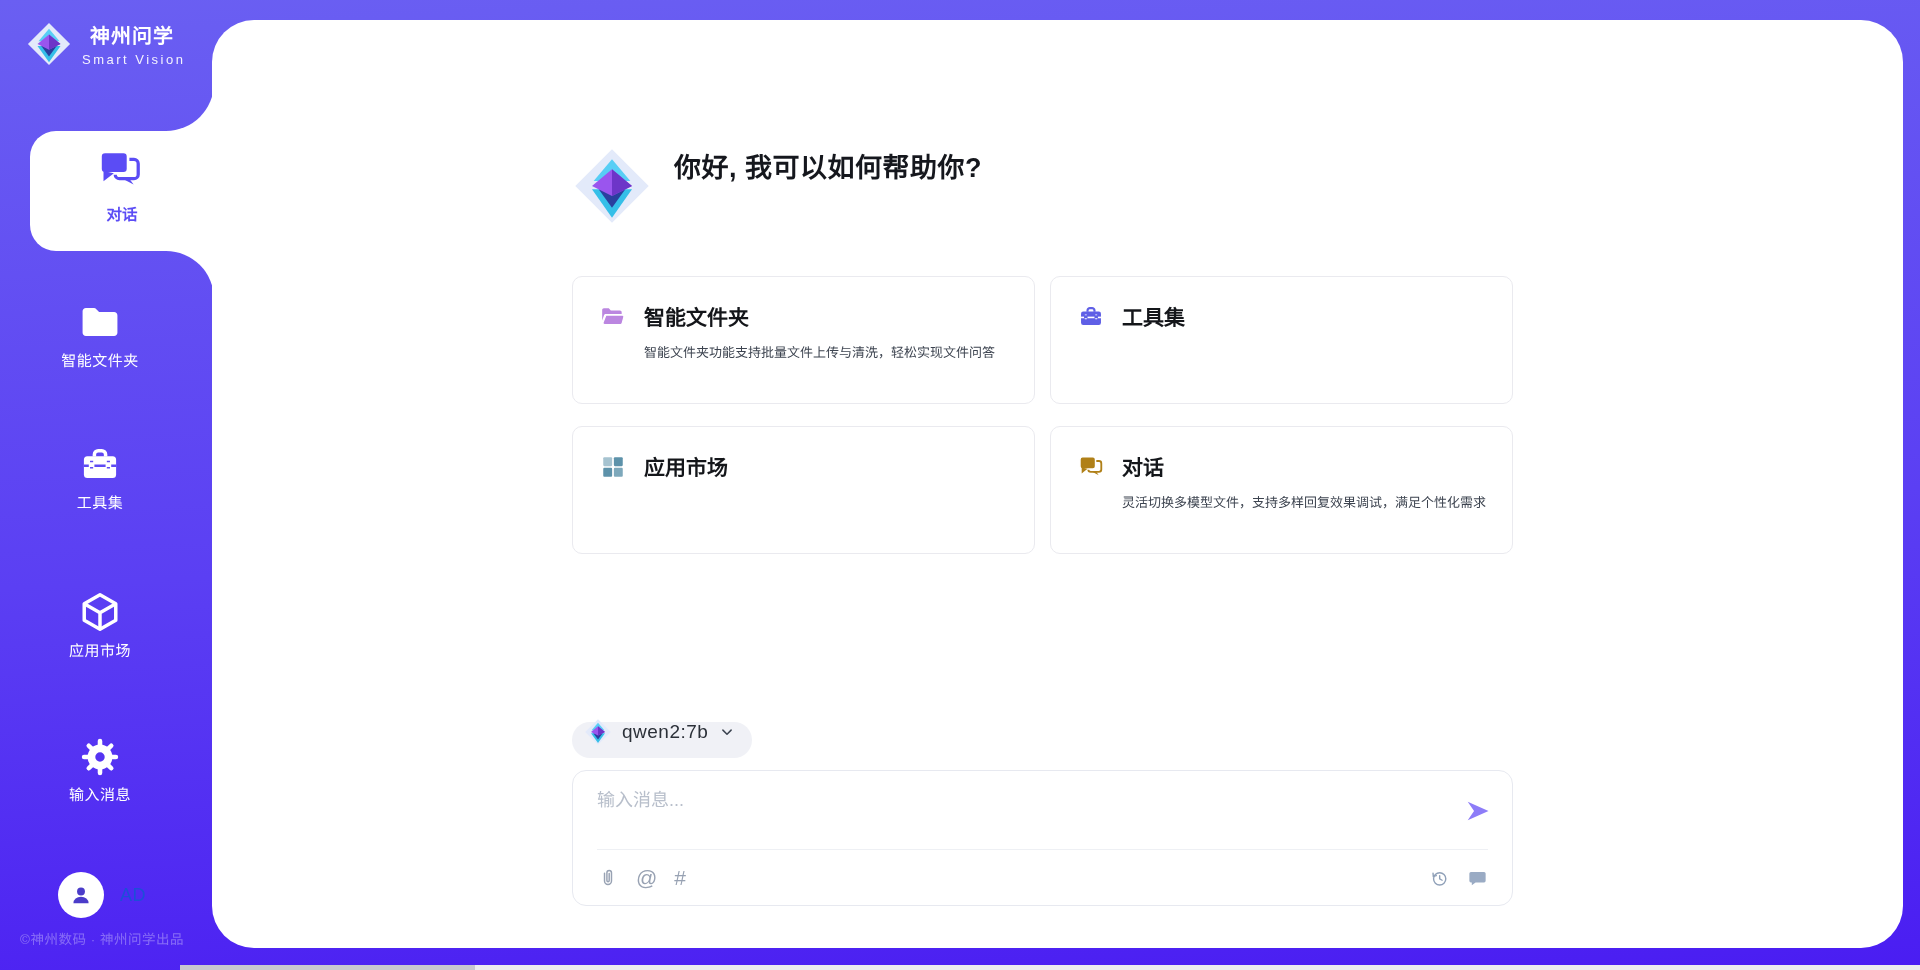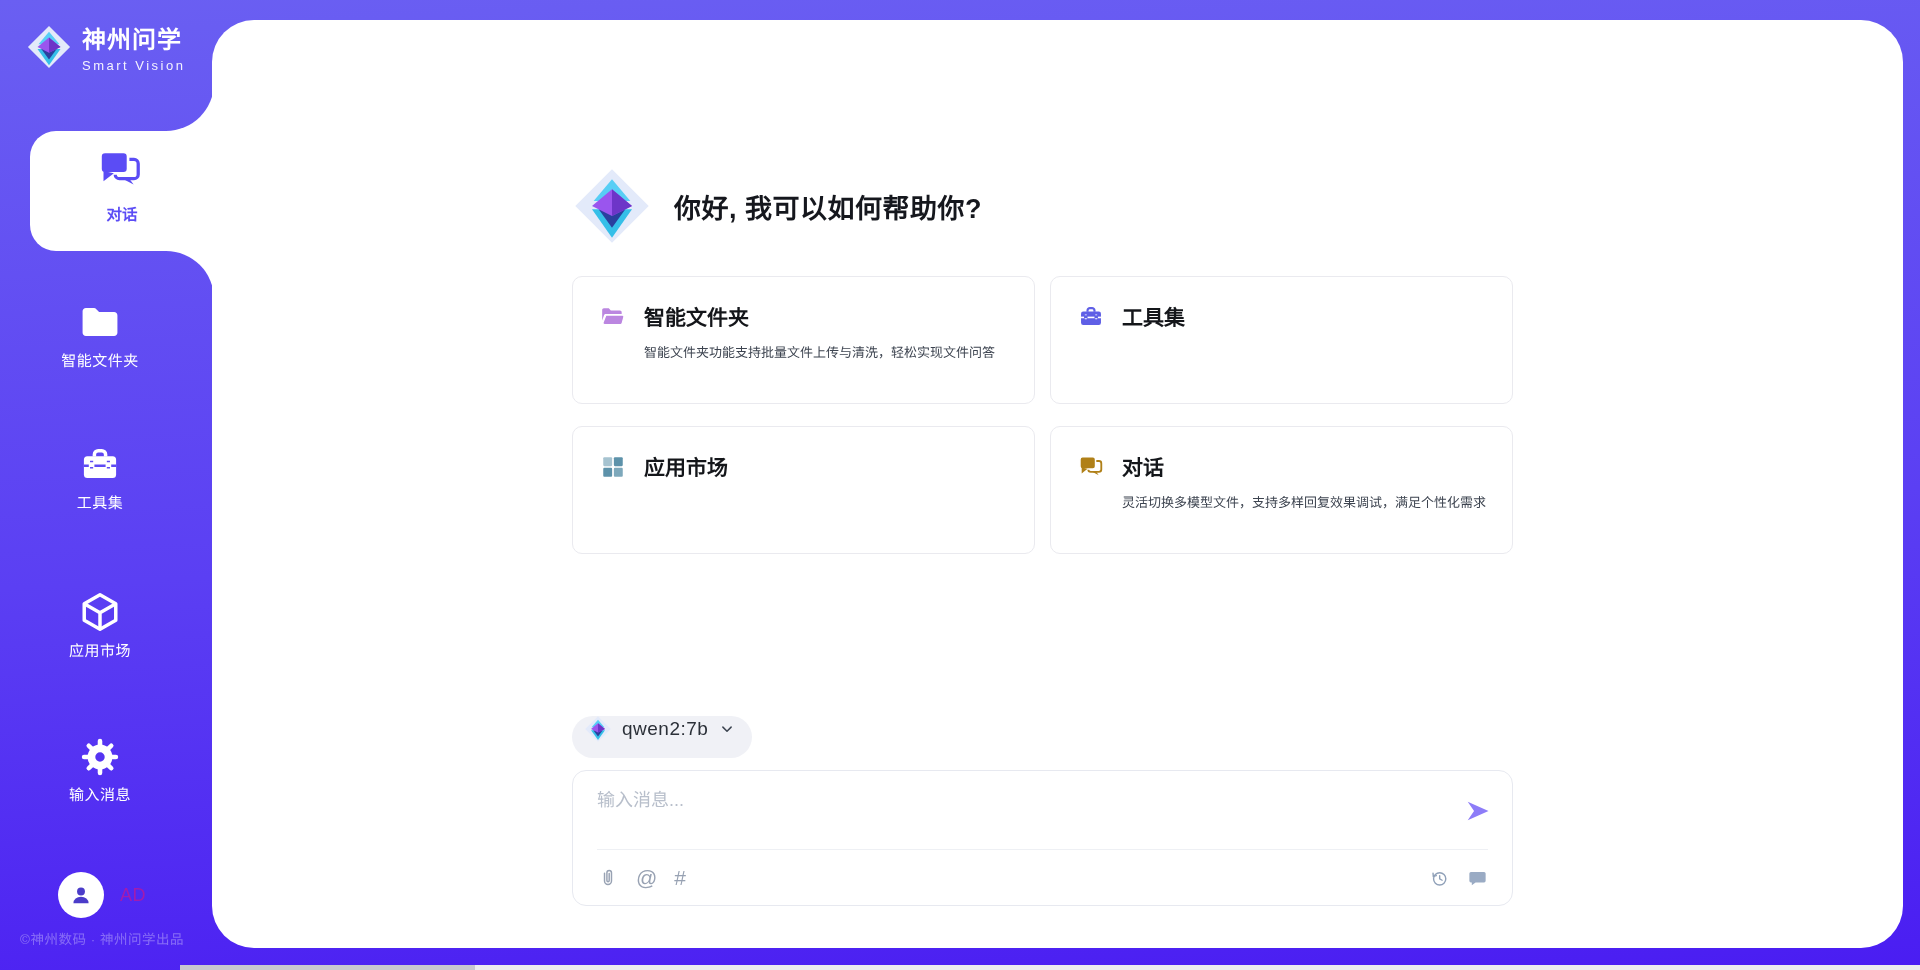--- a/index.html
+++ b/index.html
@@ -9,56 +9,56 @@
     background:linear-gradient(177deg,#6a5ff2 0%,#5b3ff3 55%,#4a1df2 100%);
     background-attachment:fixed;
     position:relative;
   }
   
   .panel { position:absolute; left:212px; top:20px; width:1691px; height:928px;
     background:#fff; border-radius:42px; z-index:5; }
   
   .sidebar { position:absolute; left:0; top:0; width:212px; height:970px; z-index:6; }
   .brand { position:absolute; left:26px; top:20px; display:flex; align-items:center; gap:10px; }
-  .brand-name { color:#fff; font-size:24px; font-weight:bold; letter-spacing:1px; }
+  .brand-name { color:#fff; font-size:20px; font-weight:bold; letter-spacing:1px;margin-left:8px; }
   .brand-sub { color:rgba(255,255,255,.92); font-size:13px; letter-spacing:2.5px; margin-top:3px; }
   
   .tab-connector { position:absolute; left:166px; width:48px; height:48px; background:#fff; z-index:1; }
   .tab-connector.top { top:83px; }
   .tab-connector.bot { top:251px; }
   .tab-mask { position:absolute; left:166px; width:48px; height:48px; z-index:3;
     background:linear-gradient(177deg,#6a5ff2 0%,#5b3ff3 55%,#4a1df2 100%); background-attachment:fixed; }
   .tab-mask.top { top:83px; border-bottom-right-radius:100%; }
   .tab-mask.bot { top:251px; border-top-right-radius:100%; }
   .tab { position:absolute; left:30px; top:131px; width:184px; height:120px; background:#fff;
     border-radius:26px 0 0 26px; z-index:2; text-align:center; color:#5b4cf5; }
   .tab svg { margin-top:16px; }
   .tab-label { font-size:15.5px; font-weight:bold; margin-top:9px; color:#5b4cf5; }
   .nav-item { position:absolute; left:0; width:200px; text-align:center; color:#fff; cursor:pointer; }
   .nav-item .lbl { font-size:15px; margin-top:5px; letter-spacing:.5px; }
   .nav-folder { top:300px; } .nav-toolbox { top:444px; } .nav-cube { top:590px; } .nav-gear { top:736px; }
   .user-row { position:absolute; left:58px; top:872px; display:flex; align-items:center; gap:16px; }
   .avatar { width:46px; height:46px; border-radius:50%; background:#fff; display:flex;
     align-items:center; justify-content:center; }
-  .user-name { color:#a21caf; font-size:18px; letter-spacing:.5px; }
+  .user-name { color:#1d4ed8; font-size:18px; letter-spacing:.5px; }
   .side-footer { position:absolute; left:20px; top:928px; width:200px;
     color:rgba(255,255,255,.32); font-size:13.5px; letter-spacing:.5px; }
   
-  .greeting { position:absolute; left:360px; top:146px; display:flex; align-items:center; gap:22px; }
+  .greeting { position:absolute; left:360px; top:126px; display:flex; gap:22px; }
   .greeting-title { font-size:27px; font-weight:bold; color:#15171d; letter-spacing:.5px; }
   
   .cards { position:absolute; left:360px; top:256px; width:941px;
     display:grid; grid-template-columns:463px 463px; gap:22px 15px; }
   .card { width:463px; height:128px; background:#fff; border:1px solid #eaeaef; border-radius:10px;
     padding:24px 26px 0 27px; display:flex; gap:18px; cursor:pointer; }
   .card-icon { width:26px; flex:0 0 26px; margin-top:3px; }
   .card-title { font-size:21px; font-weight:bold; color:#14161a; }
   .card-desc { font-size:13px; color:#3d4450; line-height:26px; margin-top:9px; }
   
-  .model-pill { position:absolute; left:360px; bottom:190px; height:42px; border-radius:21px;
+  .model-pill { position:absolute; left:360px; bottom:190px; height:36px; border-radius:21px;
     background:#f0f1f6; display:flex; align-items:center; gap:10px; padding:0 16px 16px 12px; cursor:pointer; }
   .model-name { font-size:19px; color:#2b3038; letter-spacing:.5px; }
   .composer { position:absolute; left:360px; bottom:42px; width:941px; height:136px;
     background:#fff; border:1.5px solid #e7e9f0; border-radius:14px; }
   .composer-input { position:absolute; left:24px; top:12px; width:820px; height:34px; border:none;
     outline:none; font-size:18px; color:#333; font-family:inherit; background:transparent; }
   .composer-input::placeholder { color:#b8bfcb; opacity:1; }
   .send-btn { position:absolute; right:20px; top:26px; width:28px; height:28px; cursor:pointer; }
   .composer-divider { position:absolute; left:24px; right:24px; top:78px; border-top:1px solid #eef0f4; }
   .toolbar { position:absolute; left:24px; right:24px; top:90px; height:34px;

